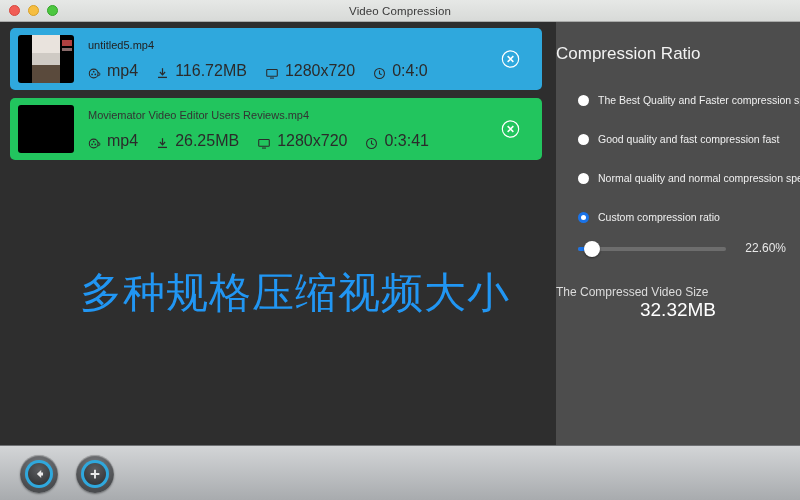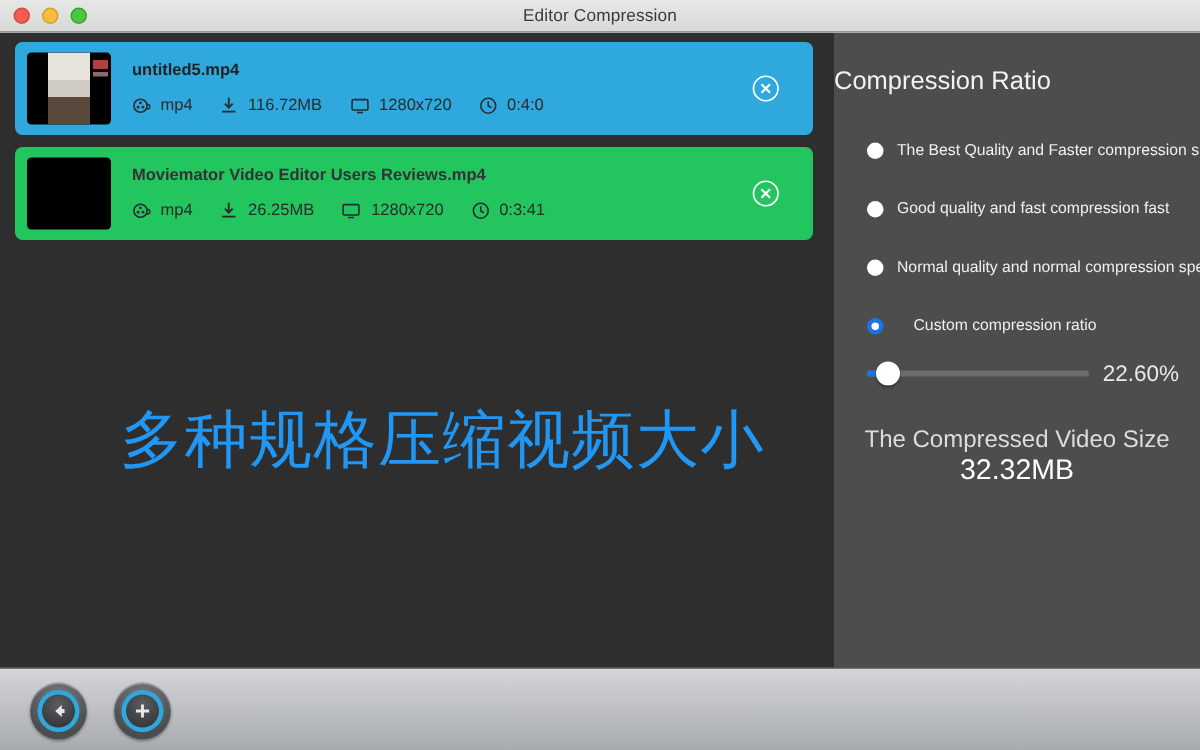--- a/index.html
+++ b/index.html
@@ -86,27 +86,26 @@
     width: 10px; height: 3px;
     background: #8a6a6a;
   }
 
   .file-info { margin-left: 14px; flex: 1 1 auto; }
   .file-name {
     font-size: 11px;
     color: #333;
     margin-bottom: 11px;
     white-space: nowrap;
-    font-weight: bold;
   }
   .file-row.selected .file-name { color: #222; }
   .meta-row { display: flex; align-items: center; }
   .meta {
-    display: flex; align-items: flex-start;
-    font-size: 11px;
+    display: flex; align-items: flex-end;
+    font-size: 16px;
     color: #2b2b2b;
     margin-right: 18px;
     white-space: nowrap;
   }
   .meta .mi { margin-right: 6px; display: inline-flex; }
   .meta svg { display: block; }
 
   .close-btn {
     position: absolute; right: 22px; top: 50%;
     transform: translateY(-50%);
@@ -130,21 +129,21 @@
     font-size: 17px;
     margin-top: 22px;
     font-weight: normal;
   }
   .radios { margin-top: 30px; padding-left: 22px; }
   .radio-item {
     display: flex; align-items: center;
     margin-bottom: 27px;
     cursor: pointer;
   }
-  .radio-item:last-child { margin-bottom: 0; gap: 11px; }
+  .radio-item:last-child { margin-bottom: 0; }
   .radio {
     width: 11px; height: 11px; border-radius: 50%;
     background: #fff;
     flex: 0 0 auto;
     margin-right: 9px;
     position: relative;
   }
   .radio.on { background: #1a73e8; }
   .radio.on::after {
     content: ""; position: absolute;
@@ -177,27 +176,26 @@
   .slider-knob {
     position: absolute; top: 2px; left: 6px;
     width: 16px; height: 16px;
     border-radius: 50%;
     background: #fff;
     box-shadow: 0 1px 2px rgba(0,0,0,.45);
     cursor: pointer;
   }
   .slider-value {
     position: absolute; right: -8px; top: 2px;
-    font-size: 15px; color: #e8e8e8;
+    font-size: 12px; color: #e8e8e8;
   }
 
   .size-label {
-    text-align: center;
     color: #dcdcdc;
-    font-size: 16px;
+    font-size: 12px;
     margin-top: 26px;
   }
   .size-value {
     text-align: center;
     color: #fff;
     font-size: 19px;
     margin-top: 0;
   }
 
   
@@ -233,21 +231,21 @@
 <body>
 
 <div id="app">
 
   <div class="titlebar">
     <div class="traffic">
       <div class="dot red"></div>
       <div class="dot yellow"></div>
       <div class="dot green"></div>
     </div>
-    <div class="win-title">Editor Compression</div>
+    <div class="win-title">Video Compression</div>
   </div>
 
   <div class="left-pane">
 
     <div class="filelist">
 
       <div class="file-row selected">
         <div class="thumb">
           <div class="person"></div>
           <div class="badge"></div>

